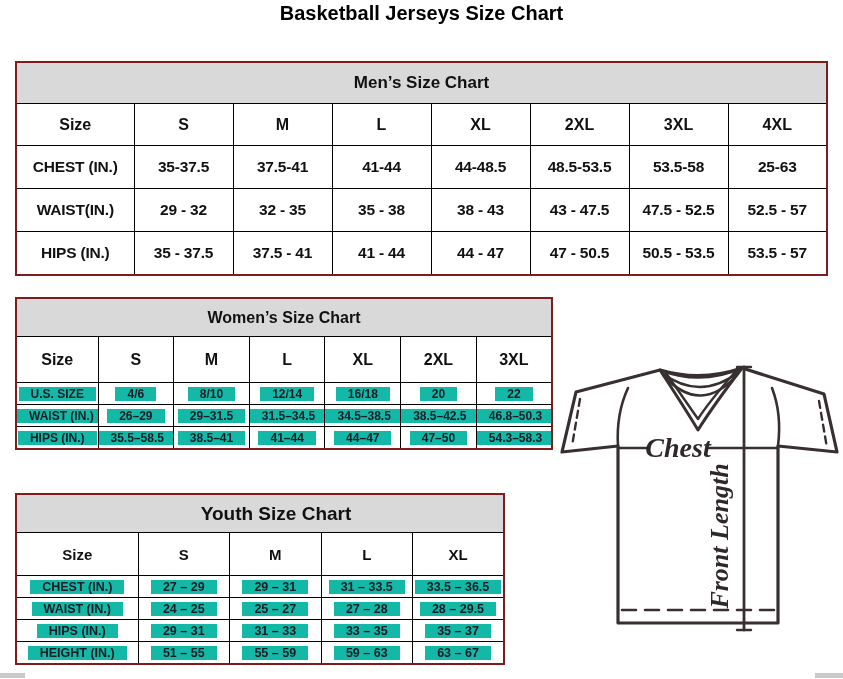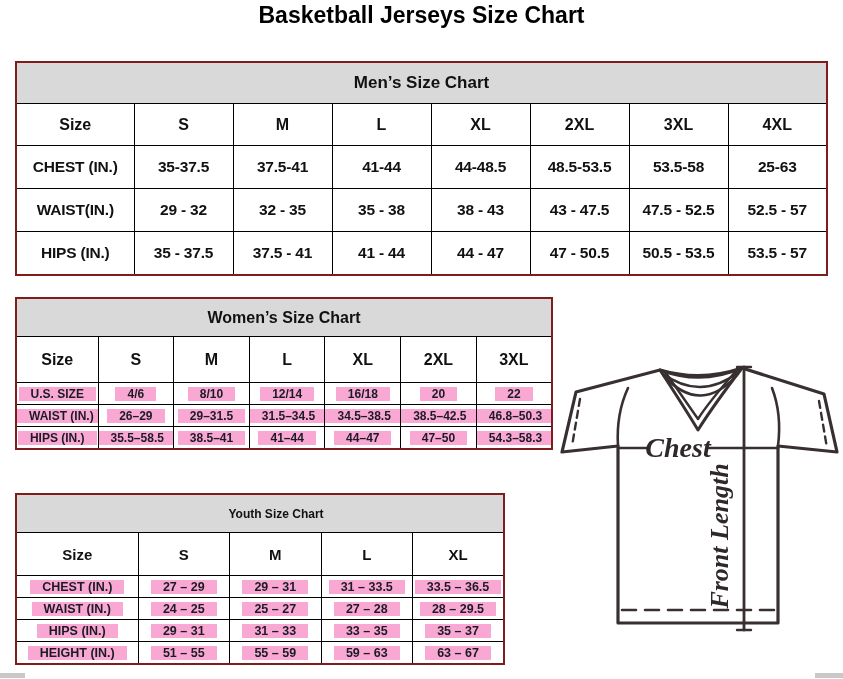--- a/index.html
+++ b/index.html
@@ -2,45 +2,45 @@
 <html><head>
 <meta charset="utf-8">
 <style>
   html,body{margin:0;padding:0;}
   body{
     width:843px;height:679px;position:relative;background:#ffffff;
     font-family:"Liberation Sans", sans-serif;overflow:hidden;
   }
   .page-title{
     position:absolute;top:2px;left:0;width:843px;text-align:center;
-    font-size:23px;font-weight:bold;color:#000;
+    font-size:20px;font-weight:bold;color:#000;
   }
   table{
     position:absolute;border-collapse:collapse;table-layout:fixed;
     border:2px solid #7f1d1d;background:#fff;
   }
   td{border:1px solid #000;text-align:center;vertical-align:middle;padding:0;
      font-weight:bold;color:#111;overflow:hidden;white-space:nowrap;}
   .band-row td{background:#d9d9d9;}
   #men-table{left:15px;top:61px;width:813px;}
   #men-table col.label-col{width:118px;}
   #men-table .band-row td{height:40px;font-size:17px;}
   #men-table .head-row td{height:41px;font-size:16px;}
   #men-table .data-row td{height:42px;font-size:15.5px;letter-spacing:-0.2px;}
   #women-table{left:15px;top:297px;width:538px;}
   #women-table col.label-col{width:82px;}
   #women-table .band-row td{height:37px;font-size:16px;margin-top:36px;}
   #women-table .head-row td{height:45px;font-size:16px;}
   #women-table .data-row td{height:21px;font-size:12px;color:#1b1b24;}
   #youth-table{left:15px;top:493px;width:490px;}
   #youth-table col.label-col{width:122px;}
-  #youth-table .band-row td{height:37px;font-size:12px;padding-left:32px;}
+  #youth-table .band-row td{height:37px;font-size:19px;padding-left:32px;}
   #youth-table .head-row td{height:42px;font-size:15px;}
   #youth-table .data-row td{height:21px;font-size:12.5px;color:#1b1b24;}
-  .small-vals .data-row span{background:#f9a8d4;padding:0 12px;}
+  .small-vals .data-row span{background:#14b8a6;padding:0 12px;}
   .jersey{position:absolute;left:556px;top:358px;}
   .jersey text{
     font-family:"Liberation Serif", serif;font-weight:bold;font-style:italic;
     fill:#2f2829;
   }
   .scroll-frag{position:absolute;bottom:1px;height:5px;background:#c9c9c9;}
   .scroll-frag.left{left:0;width:25px;}
   .scroll-frag.right{right:0;width:28px;}
 </style>
 </head>

